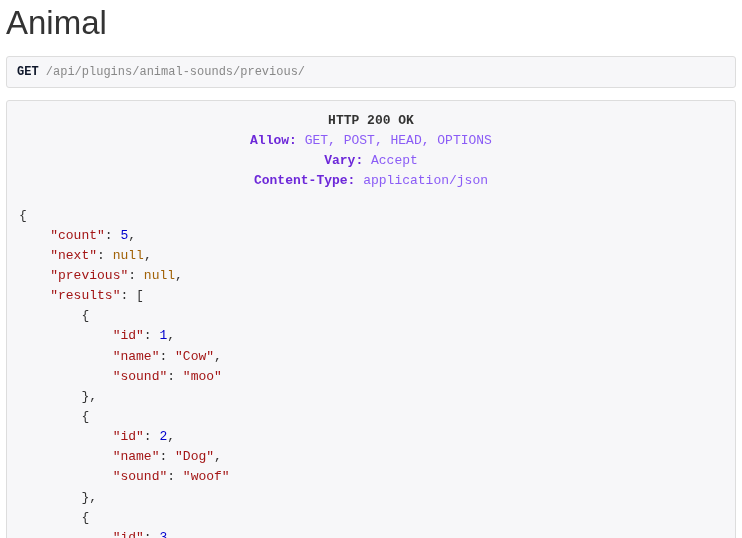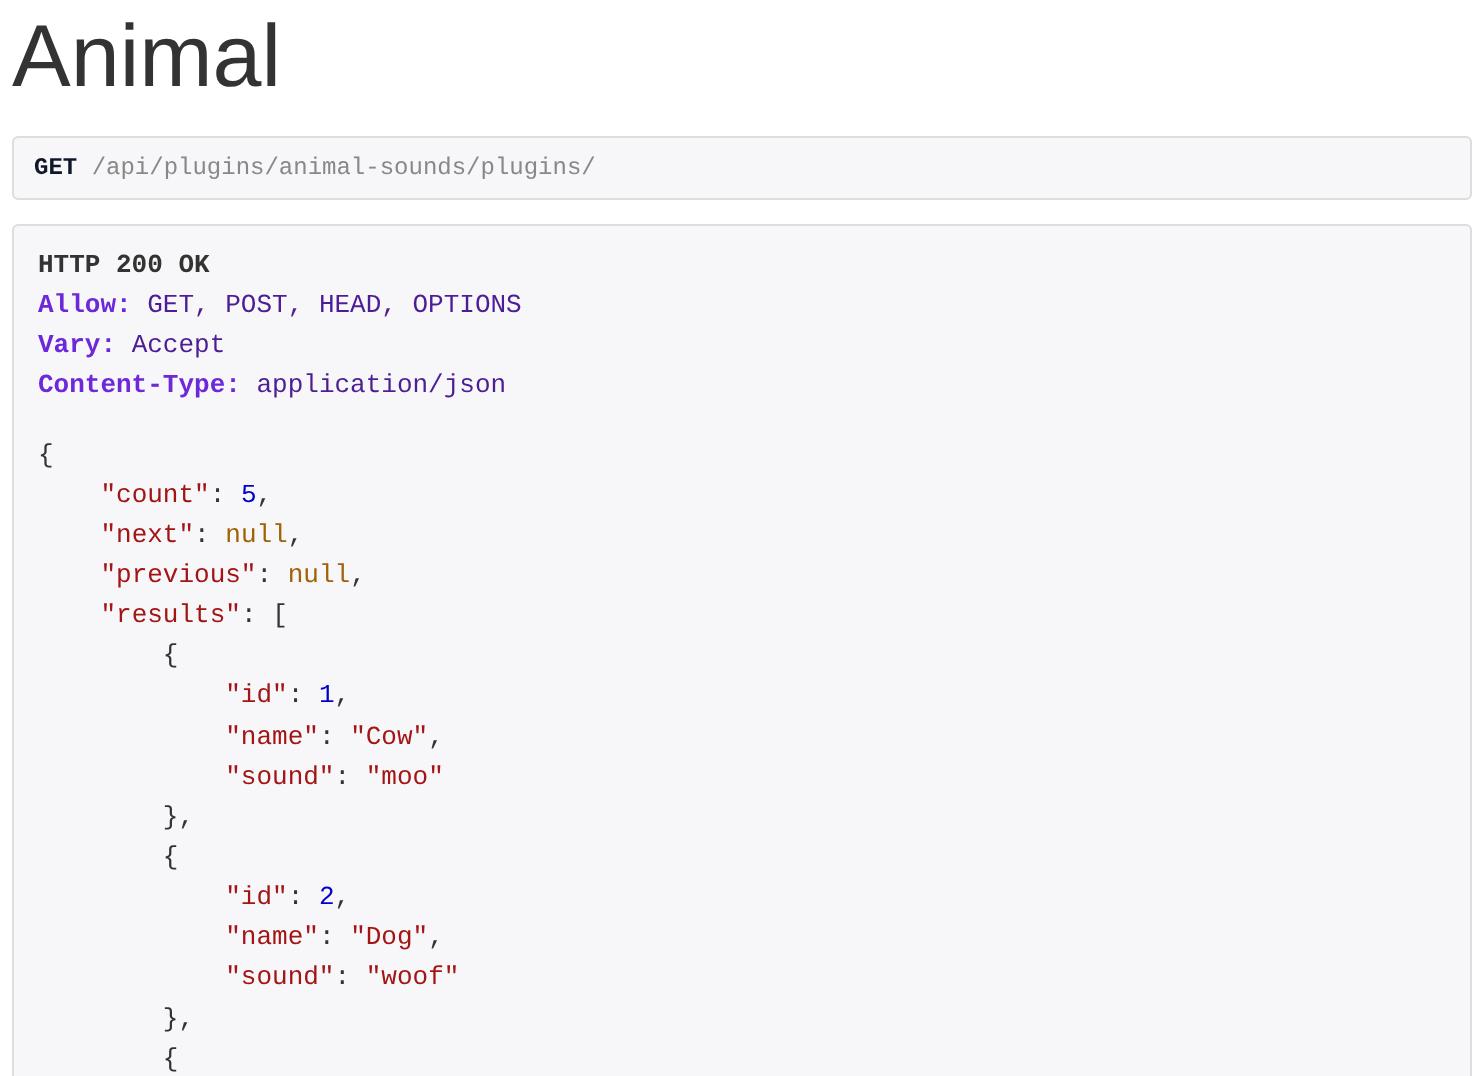--- a/index.html
+++ b/index.html
@@ -4,21 +4,21 @@
 <style>
   * { box-sizing: border-box; }
   body {
     margin: 0;
     font-family: -apple-system, BlinkMacSystemFont, "Segoe UI", Helvetica, Arial, sans-serif;
     background: #fff;
     color: #333;
     width: 742px;
   }
   .page-title {
-    font-size: 44px;
+    font-size: 33px;
     font-weight: 500;
     margin: 4px 0 14px 6px;
     color: #333;
   }
   .request-bar {
     border: 1px solid #ddd;
     background: #f7f7f9;
     padding: 8px 10px;
     margin: 0 6px 12px 6px;
     font-family: Menlo, Monaco, Consolas, "Courier New", monospace;
@@ -30,39 +30,39 @@
   .response-box {
     border: 1px solid #ddd;
     background: #f7f7f9;
     margin: 0 6px;
     padding: 10px 12px 6px 12px;
     font-family: Menlo, Monaco, Consolas, "Courier New", monospace;
     font-size: 13px;
     line-height: 1.55;
     border-radius: 3px;
   }
-  .hdr-line { white-space: pre; }
+  .hdr-line { white-space: pre; text-align: center; }
   .hdr-status { font-weight: 700; color: #333; }
   .hdr-name { font-weight: 700; color: #6d28d9; }
-  .hdr-link { color: #4c1d95; }
+  .hdr-link { color: #8b5cf6; }
   .json-body { white-space: pre; margin-top: 14px; }
   .p  { color: #333; }          
   .k  { color: #a31515; }       
   .s  { color: #a31515; }       
   .n  { color: #0000cd; }       
   .b  { color: #a16207; }       
 </style>
 </head>
 <body>
 
 <h1 class="page-title">Animal</h1>
 
 <div class="request-bar">
   <span class="method">GET</span>
-  <span class="path">/api/plugins/animal-sounds/plugins/</span>
+  <span class="path">/api/plugins/animal-sounds/previous/</span>
 </div>
 
 <div class="response-box">
   <div class="hdr-line hdr-status">HTTP 200 OK</div>
   <div class="hdr-line"><span class="hdr-name">Allow:</span> <span class="hdr-link">GET, POST, HEAD, OPTIONS</span></div>
   <div class="hdr-line"><span class="hdr-name">Vary:</span> <span class="hdr-link">Accept</span></div>
   <div class="hdr-line"><span class="hdr-name">Content-Type:</span> <span class="hdr-link">application/json</span></div>
 
   <div class="json-body" id="json-body"><span class="p">{</span>
     <span class="k">"count"</span><span class="p">:</span> <span class="n">5</span><span class="p">,</span>

